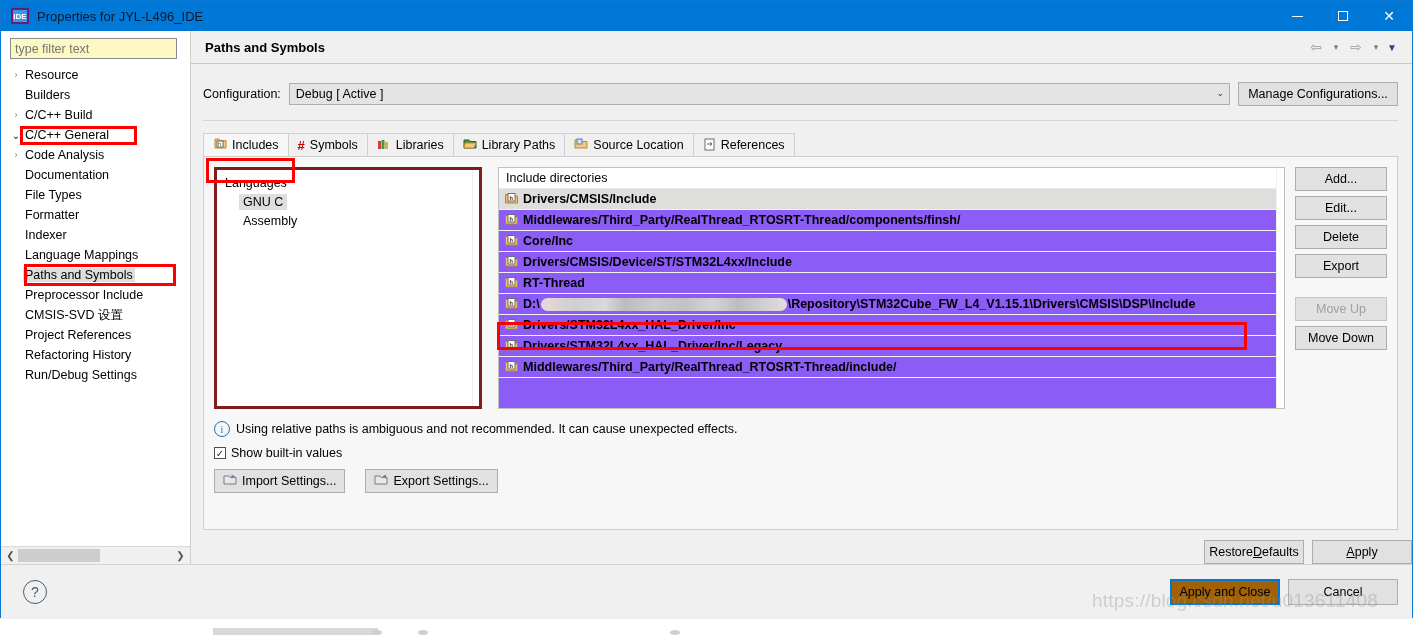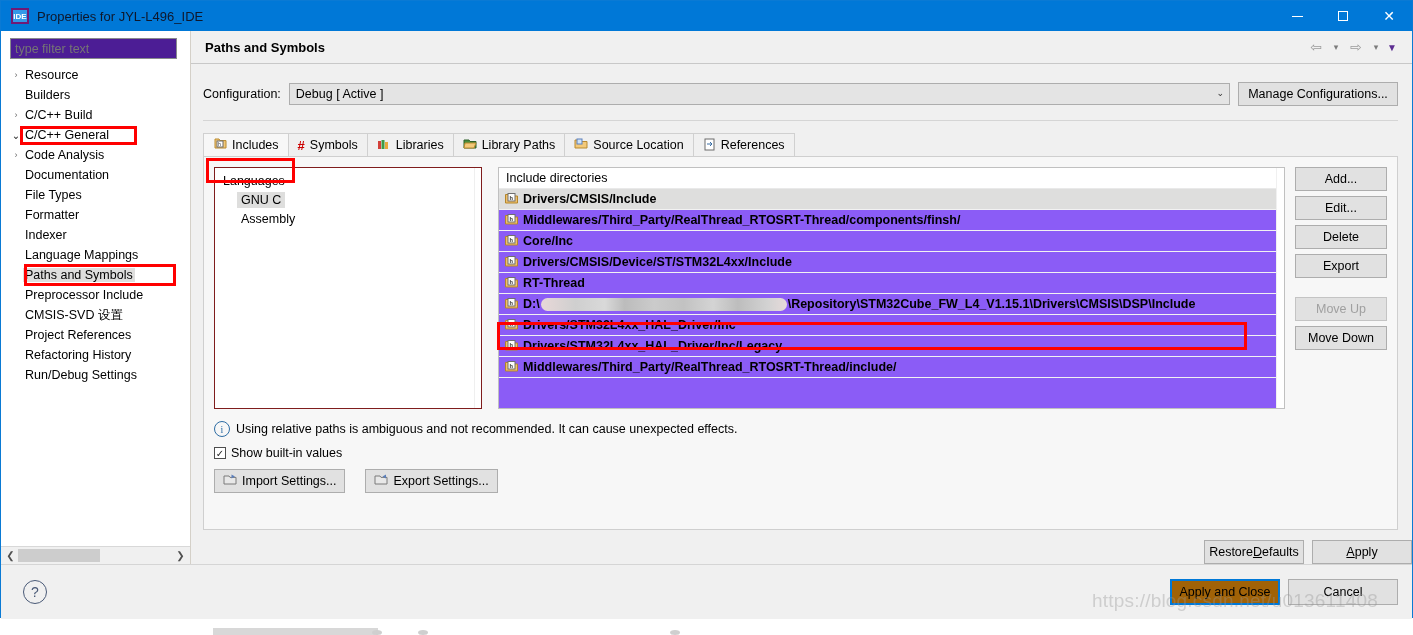--- a/index.html
+++ b/index.html
@@ -76,21 +76,21 @@
   .filter-wrap { padding: 7px 7px 4px 9px; }
   .filter-input {
     width: 167px;
     height: 21px;
     border: 1px solid #888b8d;
     box-sizing: border-box;
     font-family: "Liberation Sans", sans-serif;
     font-size: 12.5px;
     padding-left: 4px;
     color: #888;
-    background: #4c1d95;
+    background: #fef9c3;
   }
   .tree {
     flex: 1;
     overflow: hidden;
     padding-top: 2px;
     position: relative;
   }
   .tree-item {
     height: 20px;
     display: flex;
@@ -237,21 +237,21 @@
     display: flex;
     flex-direction: column;
   }
   .panel-top {
     display: flex;
     height: 242px;
   }
   .lang-box {
     width: 268px;
     background: #fff;
-    border: 1px solid #7f1d1d;
+    border: 3px solid #7f1d1d;
     box-sizing: border-box;
     padding: 4px 0 0 6px;
     position: relative;
   }
   .lang-scroll {
     position: absolute; right: 0; top: 0; bottom: 0;
     width: 6px; background: #fff; border-left: 1px solid #efefef;
   }
   .lang-head { font-size: 12.5px; margin: 2px 0 3px 2px; }
   .lang-item { font-size: 12.5px; margin-left: 16px; height: 19px; line-height: 19px;}

